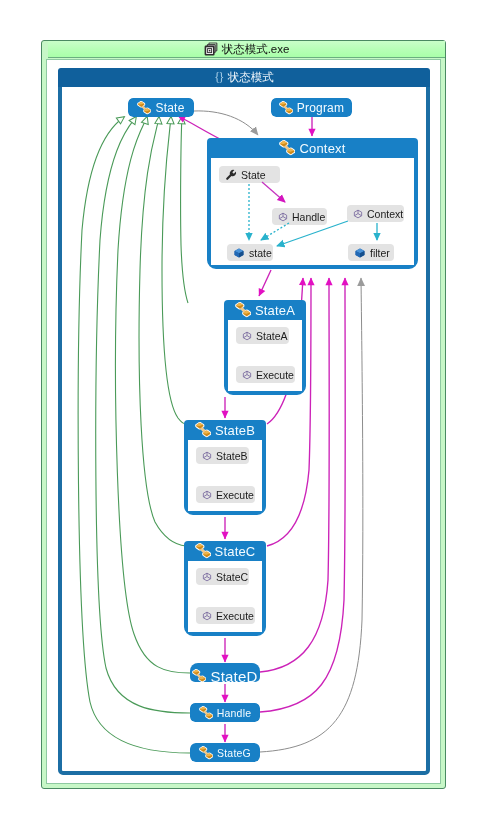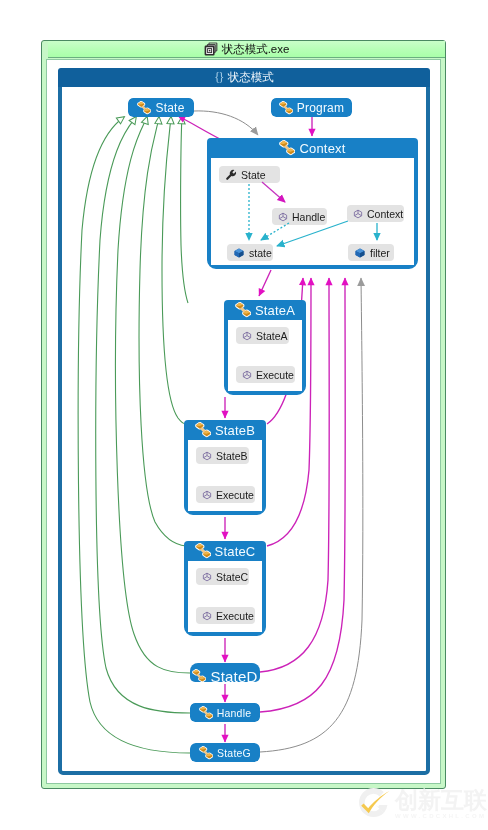--- a/index.html
+++ b/index.html
@@ -355,24 +355,13 @@
     <g class="dep-edges" fill="none" stroke="#29b2cc" stroke-width="1.3">
       <path d="M249,184 L249,240" stroke-dasharray="2 2" marker-end="url(#tealB)"></path>
       <path d="M289,223 L261,240" stroke-dasharray="2 2" marker-end="url(#tealB)"></path>
       <path d="M348,221 L277,246" marker-end="url(#tealB)"></path>
       <path d="M377,223 L377,240" marker-end="url(#tealB)"></path>
     </g>
     <g class="dep-edges-mag" fill="none" stroke="#c535c0" stroke-width="1.3">
       <path d="M262,182 L285,202" marker-end="url(#magB)"></path>
     </g>
   </svg>
-  <div class="wm">
-    <svg class="wm-logo" width="37" height="33" viewBox="0 0 37 33">
-      <path d="M26.8 6.0 A14.6 14.6 0 1 0 26.8 27.0 L22.8 22.6 A8.8 8.8 0 1 1 22.8 10.4 Z" fill="#f0f0f0"></path>
-      <path d="M16.0 16.5 L26.8 27.0 A14.6 14.6 0 0 0 30.4 19.0 L22.0 19.0 A8.8 8.8 0 0 1 21.2 21.0 Z" fill="#f0f0f0"></path>
-      <path d="M32.5 5.0 C25.0 8.6 15.4 16.8 11.2 22.2 L6.6 17.4 L4.2 19.8 L11.8 27.2 C15.2 20.8 23.6 10.6 32.5 5.0 Z" fill="#f5c94f"></path>
-    </svg>
-    <div class="wm-txt">
-      <div class="wm-main">创新互联</div>
-      <div class="wm-sub">WWW.CDCXHL.COM</div>
-    </div>
-  </div>
 </div>
 
 </body></html>

